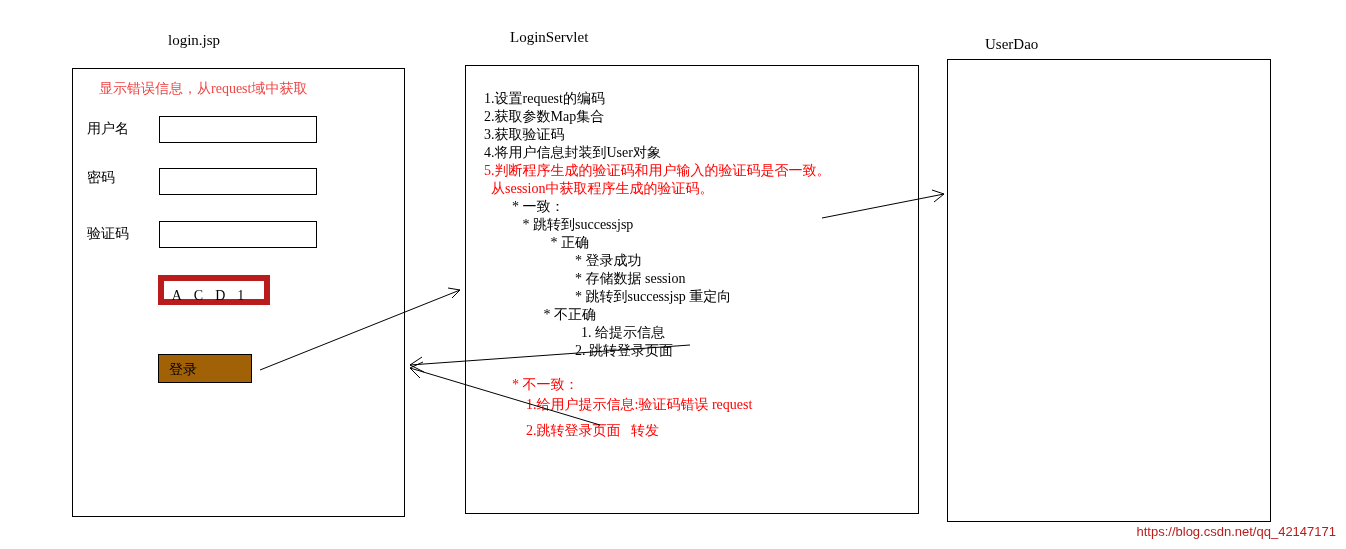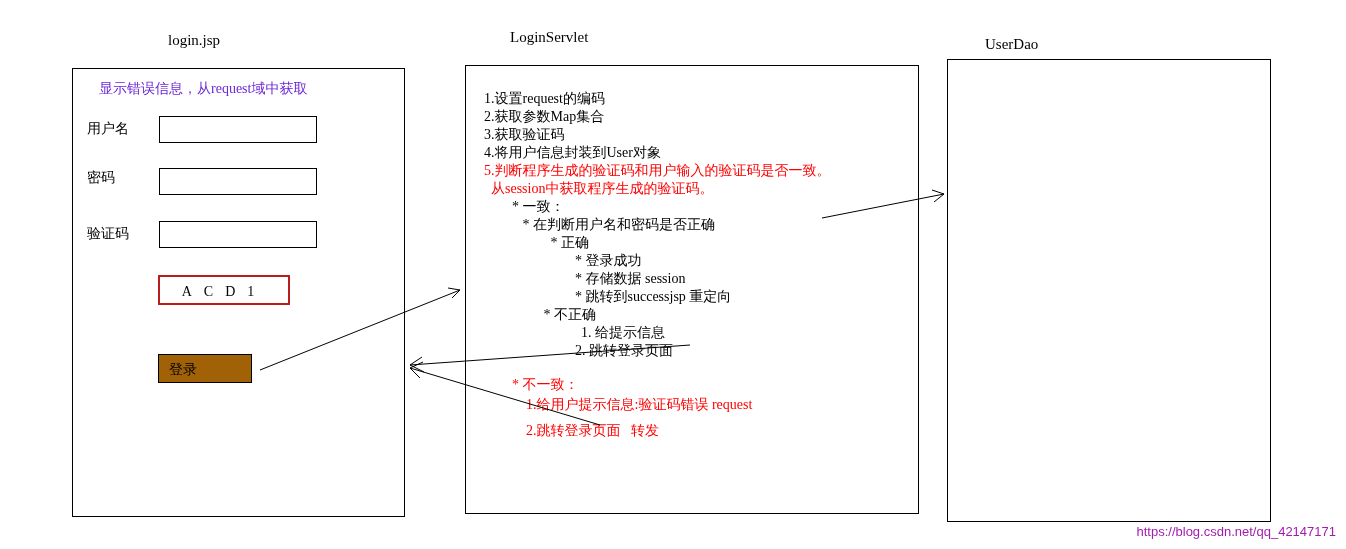--- a/index.html
+++ b/index.html
@@ -22,43 +22,43 @@
     }
     
     .title-login { left: 168px; top: 32px; }
     .title-servlet { left: 510px; top: 29px; }
     .title-dao { left: 985px; top: 36px; }
     
     .box-login { left: 72px; top: 68px; width: 333px; height: 449px; }
     .box-servlet { left: 465px; top: 65px; width: 454px; height: 449px; }
     .box-dao { left: 947px; top: 59px; width: 324px; height: 463px; }
     
-    .login-error { position: absolute; left: 26px; top: 11px; color: #6d28d9; }
+    .login-error { position: absolute; left: 26px; top: 11px; color: #ef4444; }
     .form-row { position: absolute; }
     .form-label { display: inline-block; }
     .form-input {
       display: inline-block;
       border: 1px solid #000;
       height: 27px;
       width: 158px;
       vertical-align: middle;
       background: #fff;
     }
     .row-user { left: 14px; top: 47px; }
     .row-user .form-label { width: 68px; }
     .row-pass { left: 14px; top: 94px; }
     .row-pass .form-label { width: 68px; }
     .row-pass .form-input { margin-top: 5px; }
     .row-captcha { left: 14px; top: 152px; }
     .row-captcha .form-label { width: 68px; }
     .captcha-box {
       position: absolute;
       left: 85px; top: 206px;
-      width: 132px; height: 30px;
-      border: 2px solid #b91c1c;
+      width: 112px; height: 30px;
+      border: 6px solid #b91c1c;
       text-align: center;
       line-height: 30px;
       letter-spacing: 12px;
       padding-left: 0;
     }
     .login-btn {
       position: absolute;
       left: 85px; top: 285px;
       width: 94px; height: 29px;
       border: 1px solid #000;
@@ -70,21 +70,21 @@
     
     .srv-line { position: absolute; white-space: pre; }
     .black { color: #000; }
     .red { color: #ff0000; }
     .blue { color: #000000; }
     
     .watermark {
       position: absolute;
       right: 10px;
       bottom: 10px;
-      color: #a21caf;
+      color: #b91c1c;
       font-family: Arial, sans-serif;
       font-size: 13px;
     }
     
     .arrows {
       position: absolute;
       left: 0; top: 0;
       width: 1346px;
       height: 549px;
       pointer-events: none;
@@ -121,21 +121,21 @@
 </div>
 
 <div class="box box-servlet">
   <div class="srv-line black" style="left:18px; top:24px;">1.设置request的编码</div>
   <div class="srv-line black" style="left:18px; top:42px;">2.获取参数Map集合</div>
   <div class="srv-line black" style="left:18px; top:60px;">3.获取验证码</div>
   <div class="srv-line black" style="left:18px; top:78px;">4.将用户信息封装到User对象</div>
   <div class="srv-line red" style="left:18px; top:96px;">5.判断程序生成的验证码和用户输入的验证码是否一致。</div>
   <div class="srv-line red" style="left:18px; top:114px;">  从session中获取程序生成的验证码。</div>
   <div class="srv-line blue" style="left:18px; top:132px;">        * 一致：</div>
-  <div class="srv-line blue" style="left:18px; top:150px;">           * 在判断用户名和密码是否正确</div>
+  <div class="srv-line blue" style="left:18px; top:150px;">           * 跳转到successjsp</div>
   <div class="srv-line blue" style="left:18px; top:168px;">                   * 正确</div>
   <div class="srv-line blue" style="left:18px; top:186px;">                          * 登录成功</div>
   <div class="srv-line blue" style="left:18px; top:204px;">                          * 存储数据 session</div>
   <div class="srv-line blue" style="left:18px; top:222px;">                          * 跳转到successjsp 重定向</div>
   <div class="srv-line blue" style="left:18px; top:240px;">                 * 不正确</div>
   <div class="srv-line blue" style="left:24px; top:258px;">                          1. 给提示信息</div>
   <div class="srv-line blue" style="left:18px; top:276px;">                          2. 跳转登录页面</div>
   <div class="srv-line red" style="left:18px; top:310px;">        * 不一致：</div>
   <div class="srv-line red" style="left:18px; top:330px;">            1.给用户提示信息:验证码错误 request</div>
   <div class="srv-line red" style="left:18px; top:356px;">            2.跳转登录页面   转发</div>

